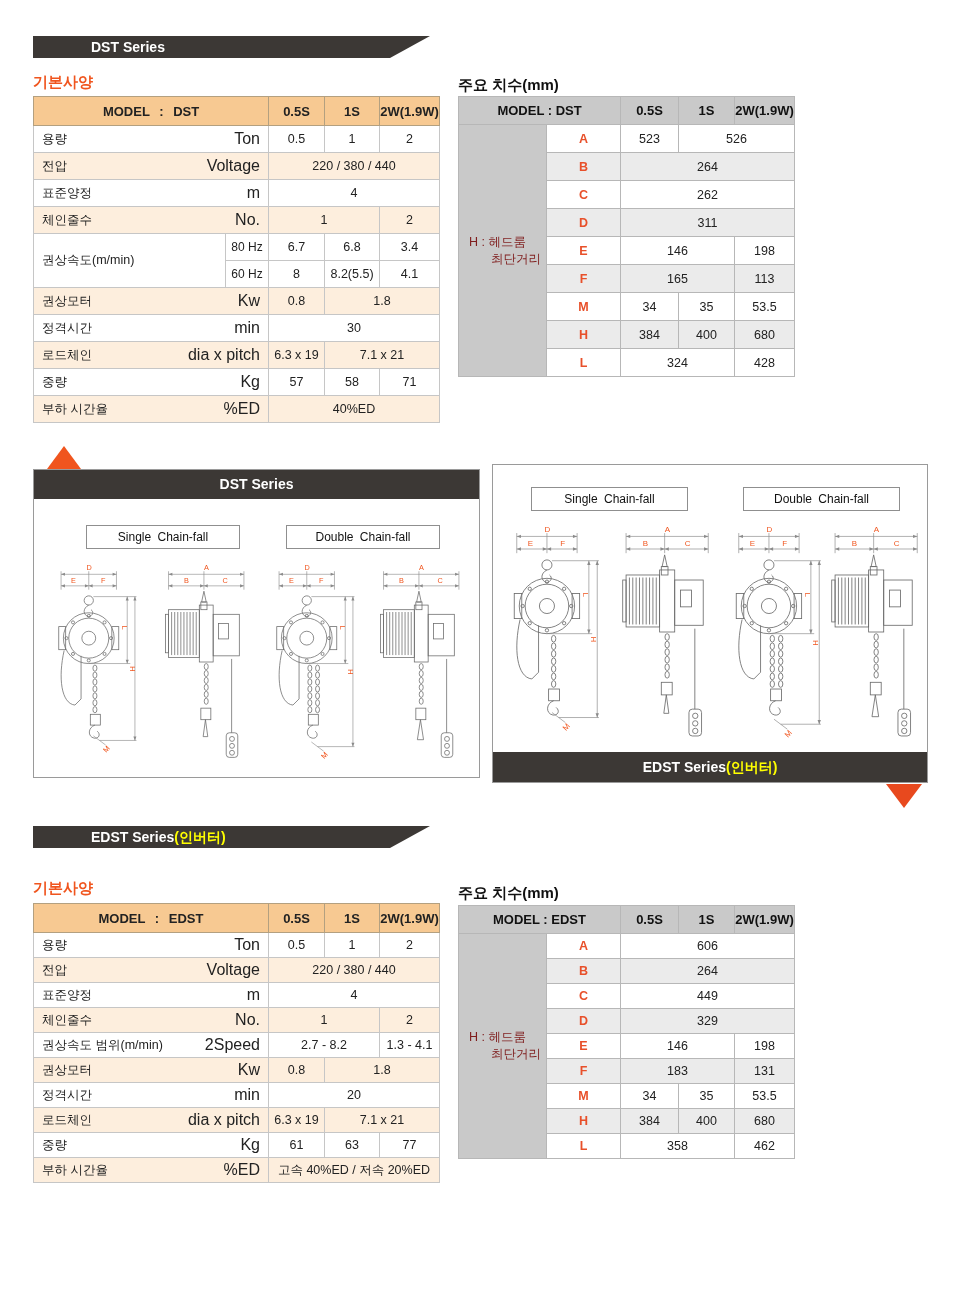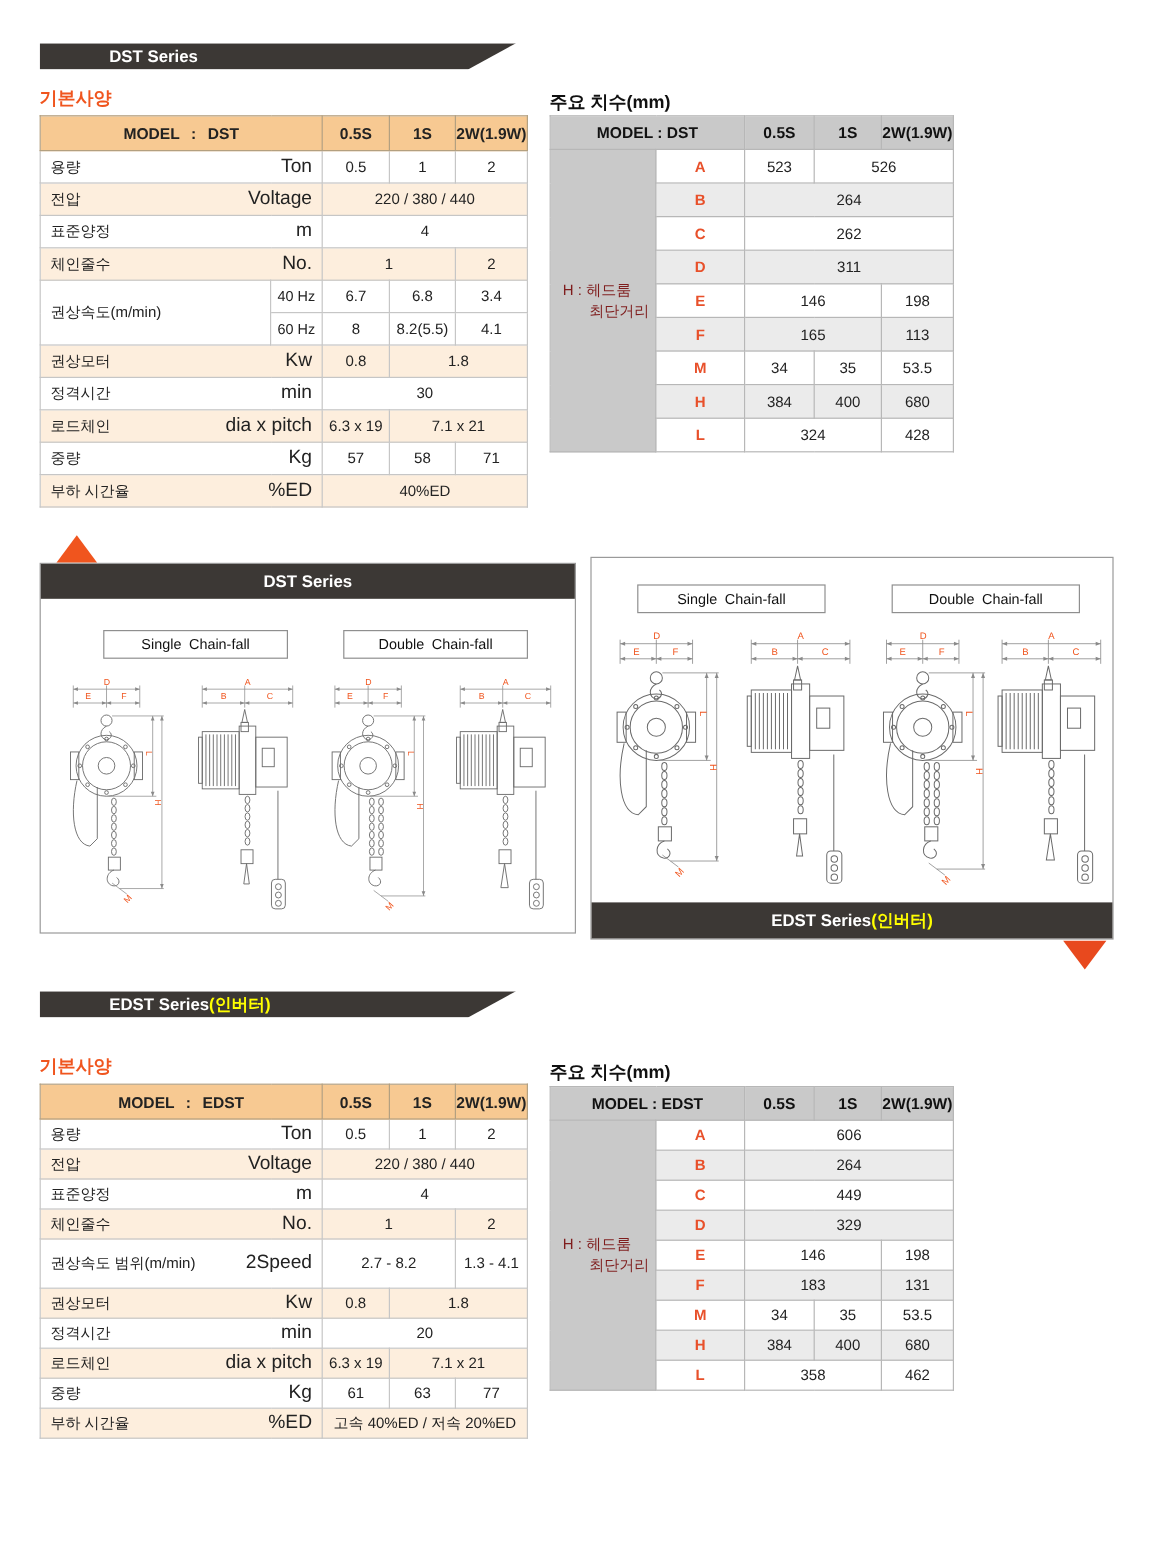--- a/index.html
+++ b/index.html
@@ -125,21 +125,21 @@
               <div class="lr">
                 <span class="lt">체인줄수</span>
                 <span class="un">No.</span>
               </div>
             </td>
             <td class="val" colspan="2">1</td>
             <td class="val" colspan="1">2</td>
           </tr>
           <tr style="height: 27px;">
             <td rowspan="2" class="lbl-sub">권상속도(m/min)</td>
-            <td class="unit-cell">40 Hz</td>
+            <td class="unit-cell">80 Hz</td>
             <td class="val" colspan="1">6.7</td>
             <td class="val" colspan="1">6.8</td>
             <td class="val" colspan="1">3.4</td>
           </tr>
           <tr style="height: 27px;">
             <td class="unit-cell">60 Hz</td>
             <td class="val" colspan="1">8</td>
             <td class="val" colspan="1">8.2(5.5)</td>
             <td class="val" colspan="1">4.1</td>
           </tr>
@@ -707,21 +707,21 @@
           <tr class="shade" style="height: 25px;">
             <td colspan="2">
               <div class="lr">
                 <span class="lt">체인줄수</span>
                 <span class="un">No.</span>
               </div>
             </td>
             <td class="val" colspan="2">1</td>
             <td class="val" colspan="1">2</td>
           </tr>
-          <tr style="height: 41px;">
+          <tr style="height: 25px;">
             <td colspan="2">
               <div class="lr">
                 <span class="lt">권상속도 범위(m/min)</span>
                 <span class="un">2Speed</span>
               </div>
             </td>
             <td class="val" colspan="2">2.7 - 8.2</td>
             <td class="val" colspan="1">1.3 - 4.1</td>
           </tr>
           <tr class="shade" style="height: 25px;">

